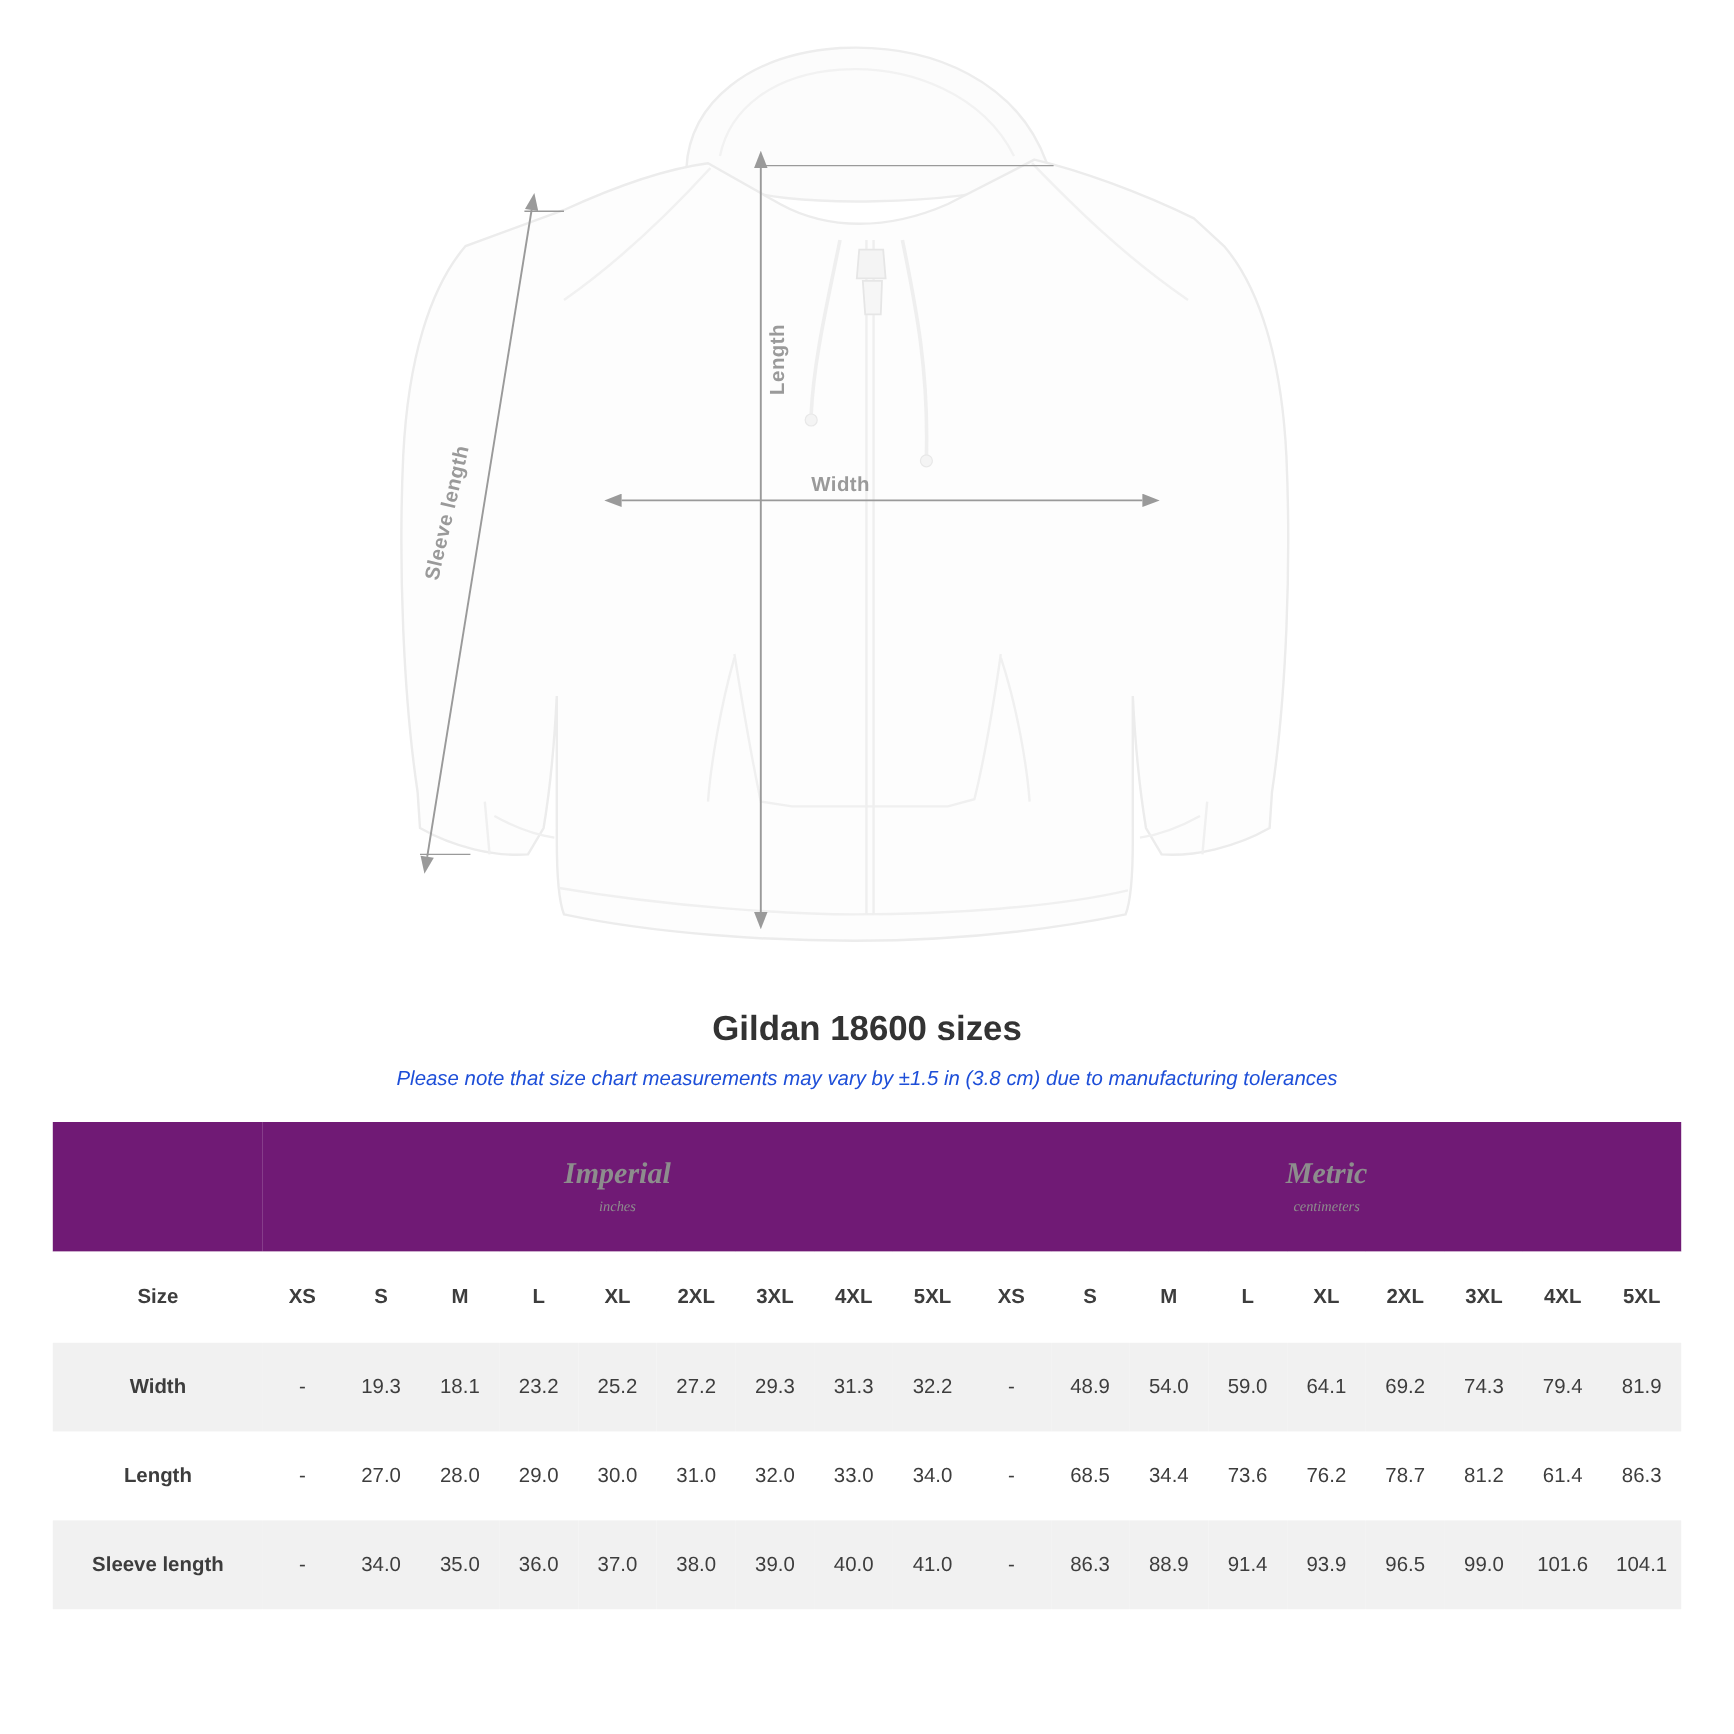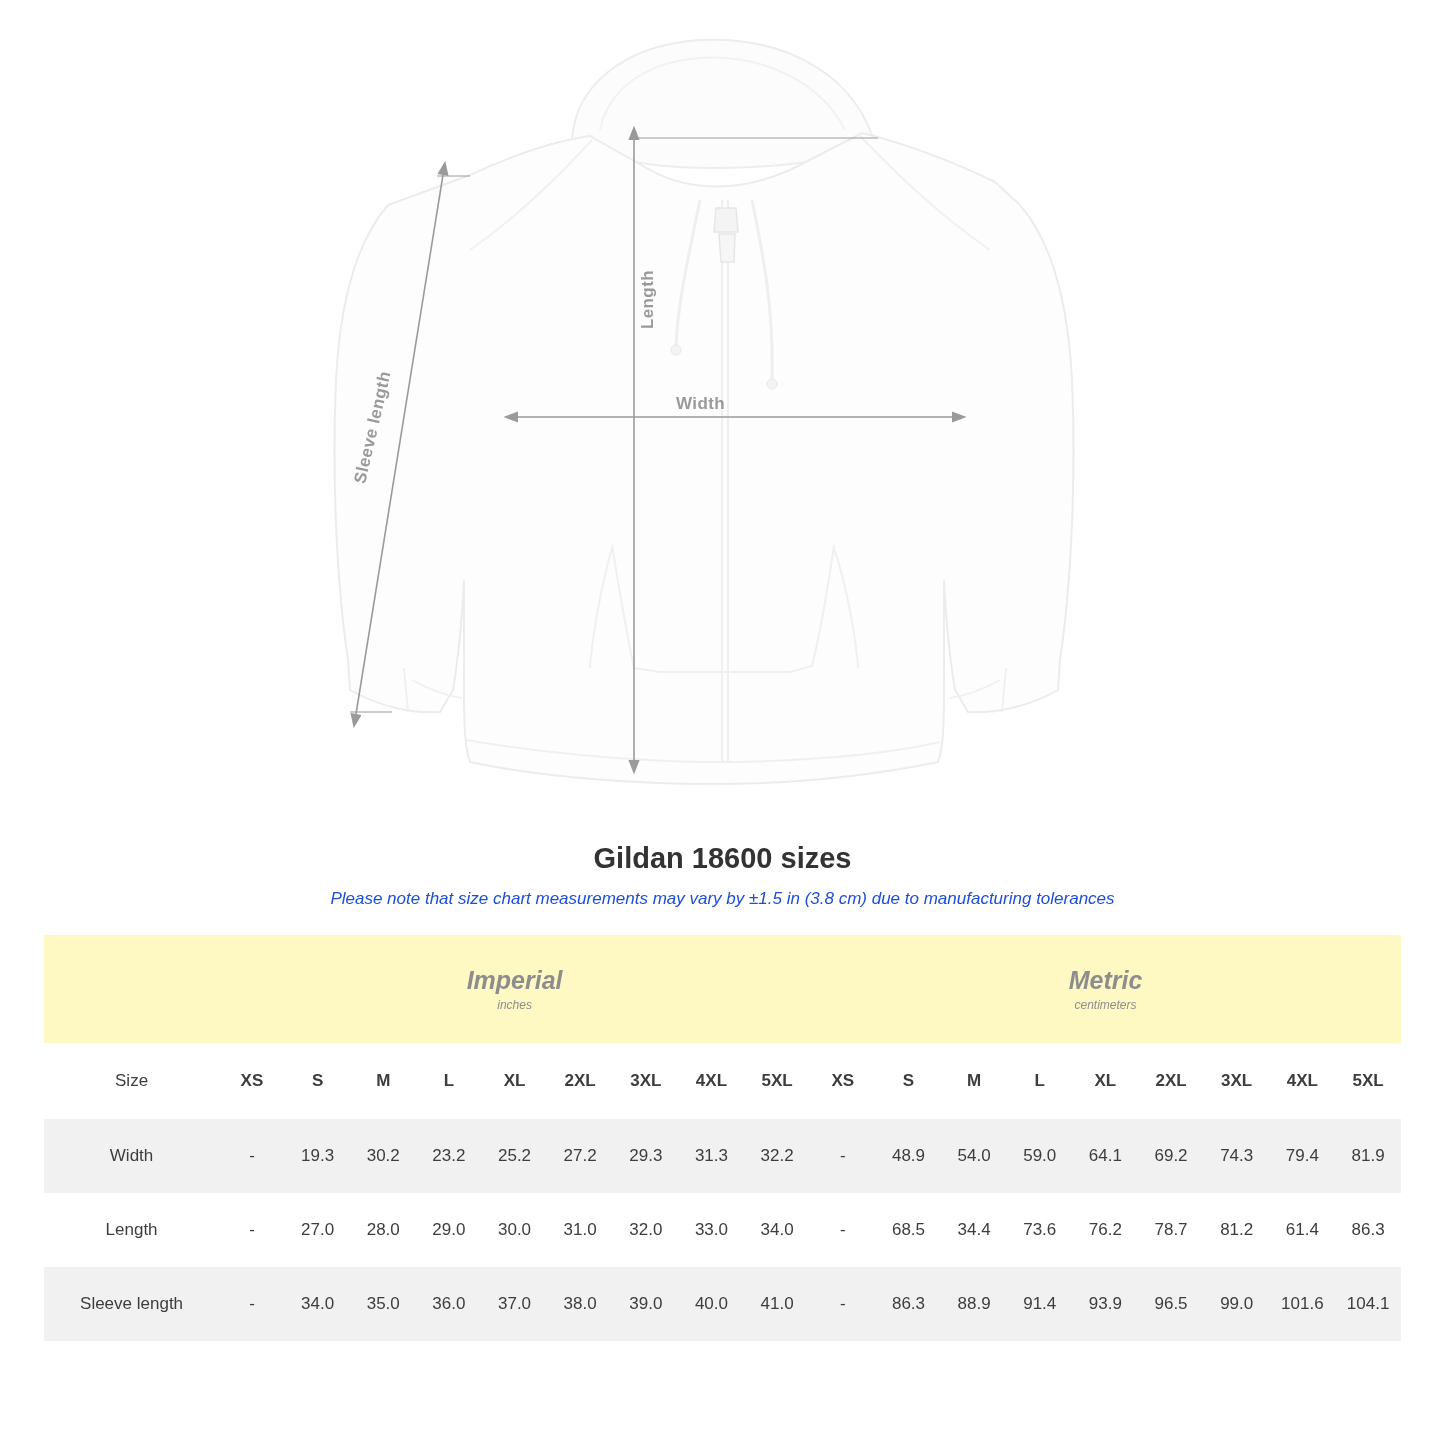--- a/index.html
+++ b/index.html
@@ -83,21 +83,22 @@
   }
   table.size-table td, table.size-table th {
     text-align: center;
     vertical-align: middle;
     padding: 0;
     font-size: 17px;
     color: #3d3d3d;
   }
   .unit-head {
     height: 108px;
-    background: #fef9c3;
+    background: #701a75;
+    font-family: Liberation Serif, serif;
   }
   .unit-head .unit-name {
     font-size: 25px;
     font-style: italic;
     font-weight: bold;
     color: #8d8d8d;
     line-height: 1.15;
   }
   .unit-head .unit-sub {
     font-size: 12px;
@@ -109,21 +110,21 @@
     height: 76px;
   }
   .row-head td {
     font-weight: bold;
     color: #3d3d3d;
     font-size: 17.5px;
   }
   tr.band-light td { background: #ffffff; }
   tr.band-grey td { background: #f1f1f1; }
   td.rowlabel {
-    font-weight: normal;
+    font-weight: bold;
     font-size: 17.5px;
     color: #3d3d3d;
   }
   tr.data-row { height: 74px; }
   .col-label { width: 175px; }
   .col-val { width: 65.6px; }
 </style>
 </head>
 <body>
 
@@ -254,21 +255,21 @@
           <td>XL</td>
           <td>2XL</td>
           <td>3XL</td>
           <td>4XL</td>
           <td>5XL</td>
         </tr>
         <tr class="data-row band-grey">
           <td class="rowlabel">Width</td>
           <td>-</td>
           <td>19.3</td>
-          <td>30.2</td>
+          <td>18.1</td>
           <td>23.2</td>
           <td>25.2</td>
           <td>27.2</td>
           <td>29.3</td>
           <td>31.3</td>
           <td>32.2</td>
           <td>-</td>
           <td>48.9</td>
           <td>54.0</td>
           <td>59.0</td>

